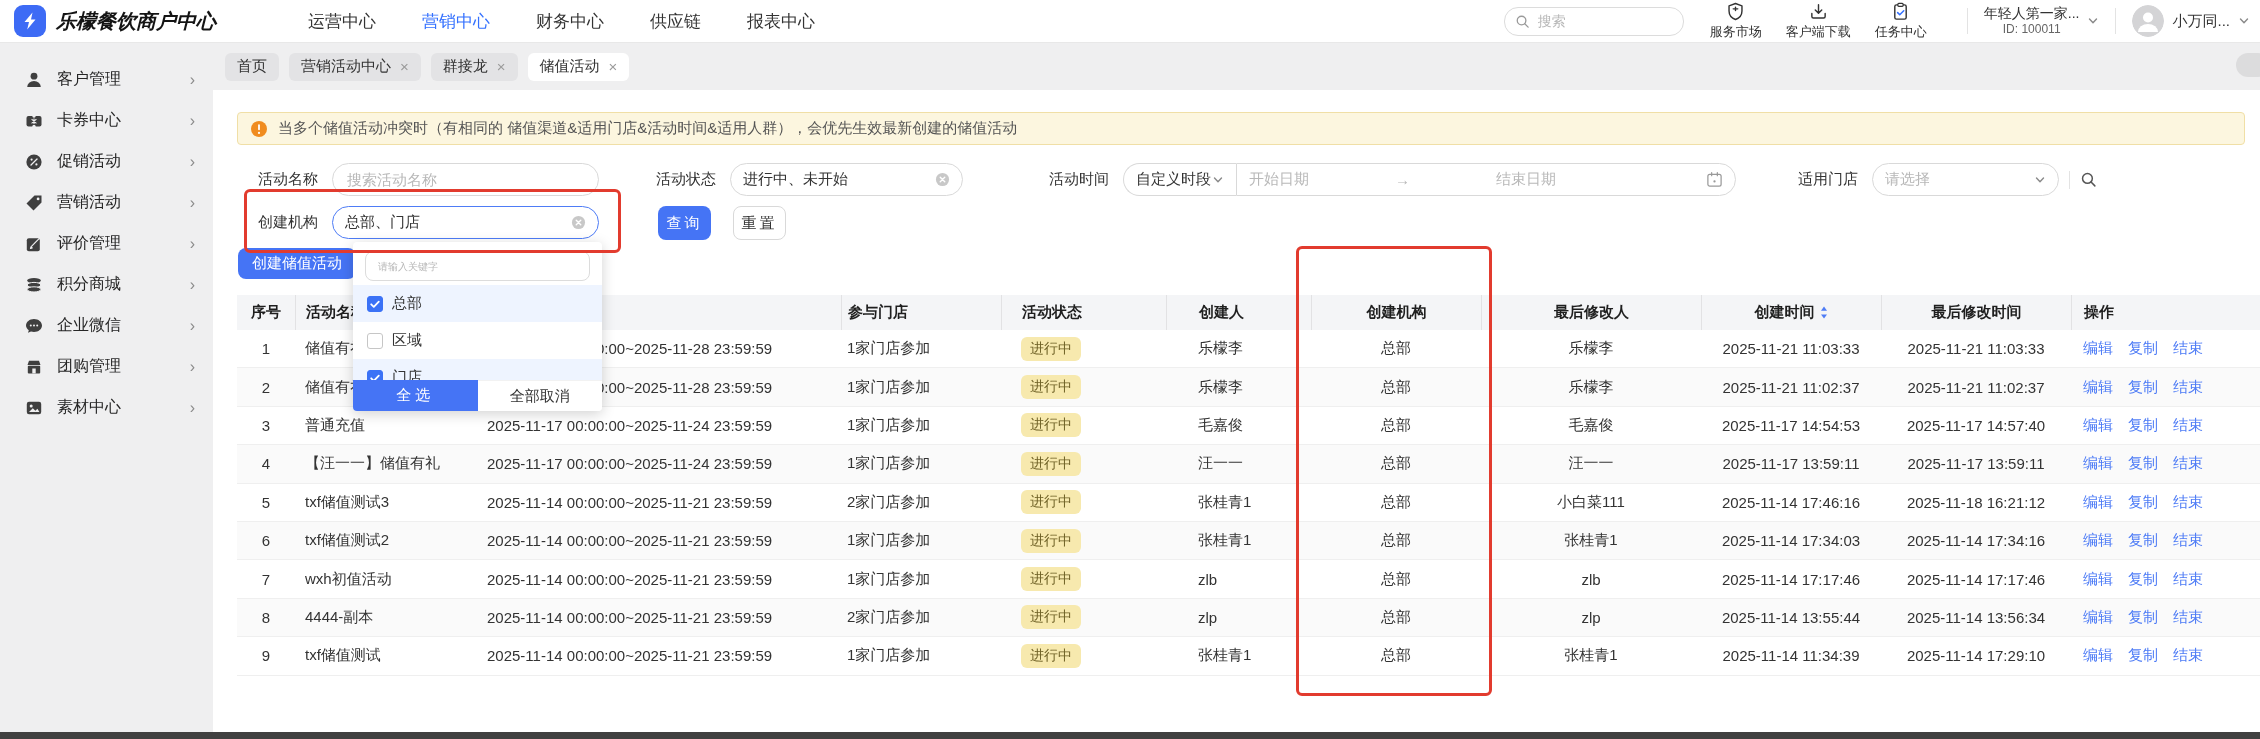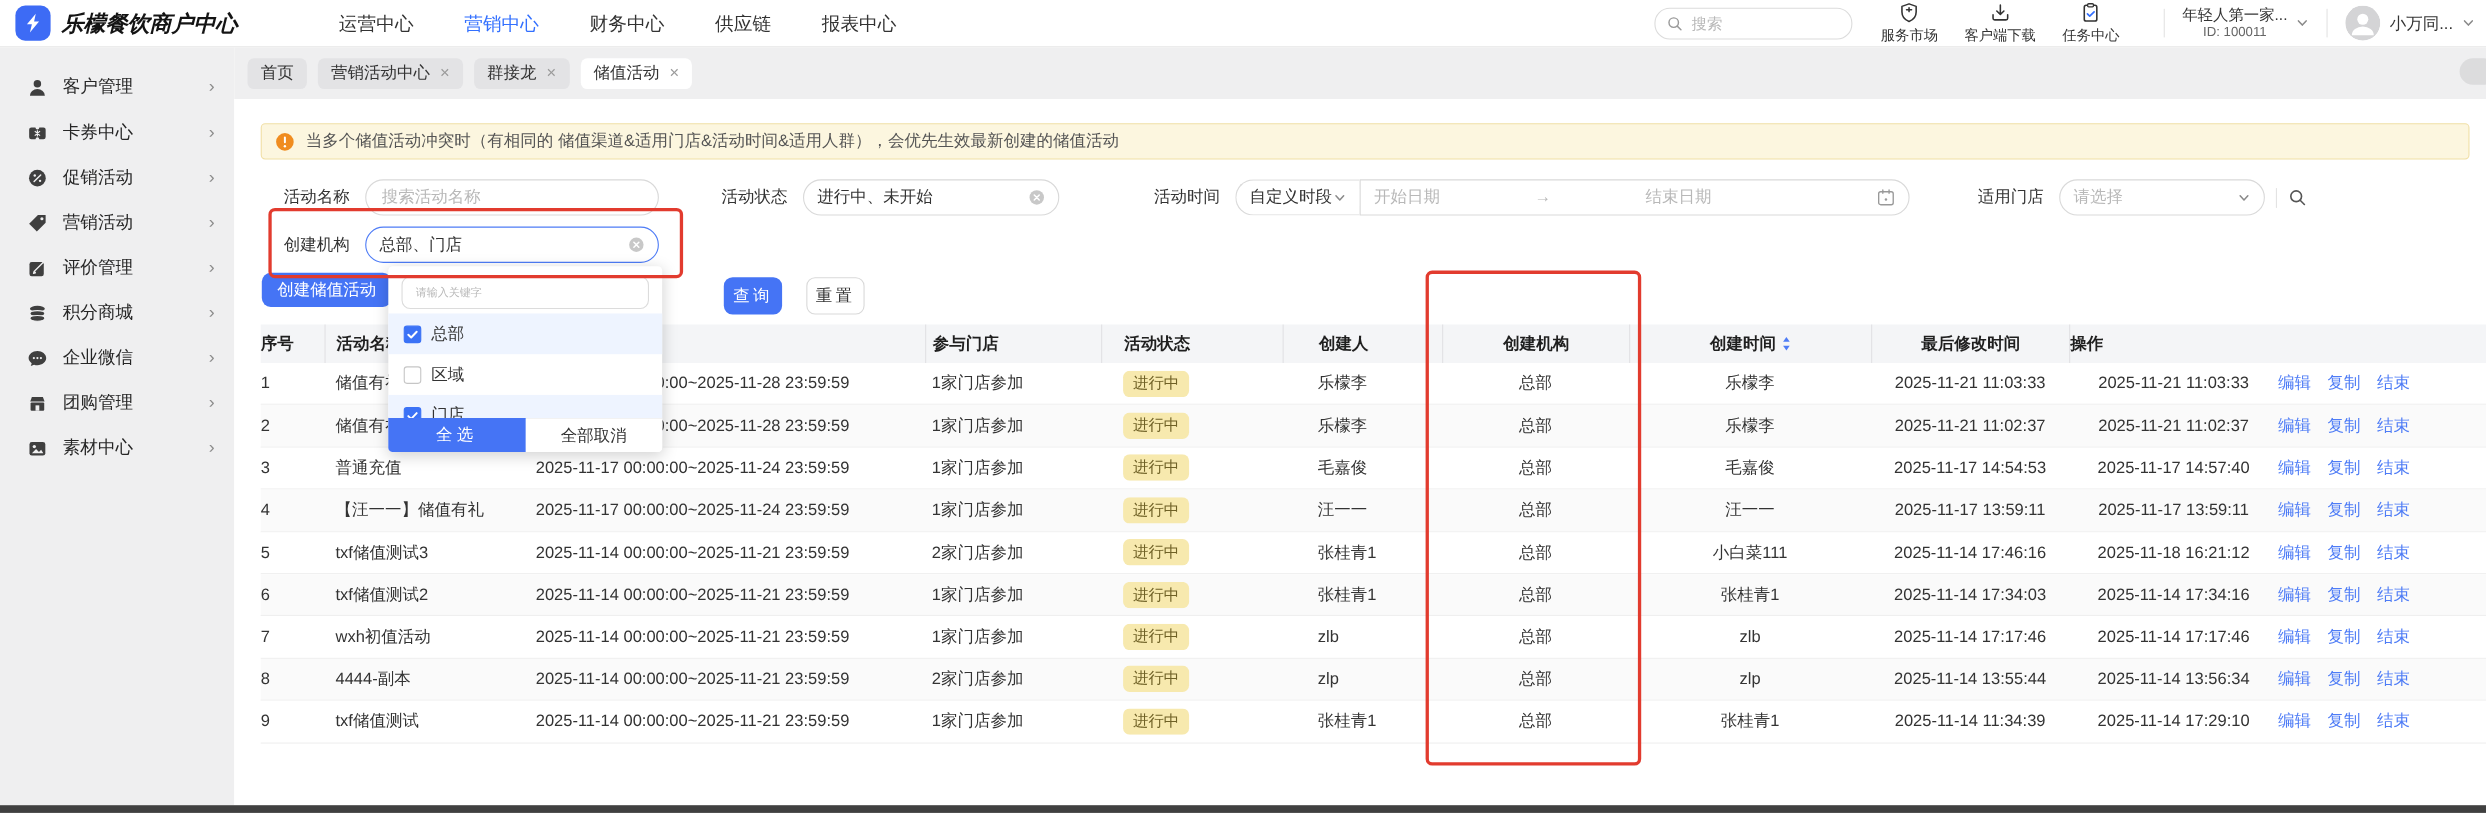--- a/index.html
+++ b/index.html
@@ -63,46 +63,46 @@
   .f-box{height:33px;border:1px solid #d9d9d9;border-radius:17px;display:flex;align-items:center;
     padding:0 12px;box-sizing:border-box;background:#fff;font-size:15px;color:#333;}
   .f-box.focus{border:1.5px solid #4e7cf6;}
   .f-box input{border:none;outline:none;background:transparent;font-size:15px;color:#333;
     width:100%;font-family:inherit;}
   .f-box input::placeholder{color:#b8b8b8;}
   .placeholder{color:#b8b8b8;}
   .grow{flex:1;}
   .v-sep{width:1px;height:18px;background:#e3e3e3;margin:0 10px;}
   .btn{height:34px;border-radius:8px;display:flex;align-items:center;justify-content:center;
-    font-size:15px;letter-spacing:3px;cursor:pointer;box-sizing:border-box;margin-top:46px;}
+    font-size:15px;letter-spacing:3px;cursor:pointer;box-sizing:border-box;}
   .btn.primary{background:#4574f5;color:#fff;}
   .btn.plain{background:#fff;color:#333;border:1px solid #d9d9d9;}
   .create-btn{position:absolute;left:25px;top:158px;width:118px;height:31px;background:#4574f5;
     color:#fff;font-size:15px;border-radius:8px;display:flex;align-items:center;
     justify-content:center;cursor:pointer;z-index:10;}
 
   
   .table{position:absolute;left:24px;top:205px;right:0;z-index:4;
     --cols:58px 186px 360px 160px 165px 145px 170px 220px 180px 190px 1fr;}
   .thead{display:grid;grid-template-columns:var(--cols);height:35px;background:#f4f5f7;
     font-weight:bold;font-size:15px;color:#1f1f1f;}
   .th{display:flex;align-items:center;overflow:hidden;white-space:nowrap;}
   .th+.th{border-left:1px solid #e2e2e4;}
   .tr{display:grid;grid-template-columns:var(--cols);height:37.4px;align-items:center;
     border-bottom:1px solid #efefef;font-size:15px;color:#333;background:#fff;}
   .tr:nth-child(even){background:#fafafa;}
   .td{display:flex;align-items:center;overflow:hidden;white-space:nowrap;}
-  .c-no{}
+  .c-no{justify-content:center;}
   .c-name{padding-left:10px;}
   .c-time{padding-left:6px;}
   .c-stores{padding-left:6px;}
   .c-status{padding-left:20px;}
   .c-creator{padding-left:32px;}
   .c-org,.c-modifier,.c-created,.c-modified{justify-content:center;}
-  .c-actions{}
+  .c-actions{padding-left:12px;}
   .badge{background:#f7e9ae;color:#6f6126;font-size:14px;border-radius:6px;padding:3px 9px;}
   .op-link{color:#4e7cf6;margin-right:15px;cursor:pointer;text-decoration:none;}
   .sort{margin-left:4px;}
 
   
   .dropdown{position:absolute;left:140px;top:152px;width:249px;height:169px;background:#fff;
     border-radius:4px;box-shadow:0 3px 14px rgba(0,0,0,.18);z-index:40;box-sizing:border-box;
     padding-top:9px;}
   .dd-input{margin:0 12px 4px 12px;height:30px;border:1px solid #dcdcdc;border-radius:8px;
     display:flex;align-items:center;padding:0 10px;box-sizing:border-box;}
@@ -454,20 +454,23 @@
           </div>
           <div class="th c-status">
             <span>活动状态</span>
           </div>
           <div class="th c-creator">
             <span>创建人</span>
           </div>
           <div class="th c-org">
             <span>创建机构</span>
           </div>
+          <div class="th c-modifier">
+            <span>最后修改人</span>
+          </div>
           <div class="th c-created">
             <span>创建时间</span>
             <span class="icon sort">
               <svg viewBox="0 0 10 16" width="10" height="15">
                 <path d="M5 1.5 L8.2 6 H1.8 Z" fill="#4e7cf6"></path>
                 <path d="M5 14.5 L1.8 10 H8.2 Z" fill="#4e7cf6"></path>
               </svg>
             </span>
           </div>
           <div class="th c-modified">

